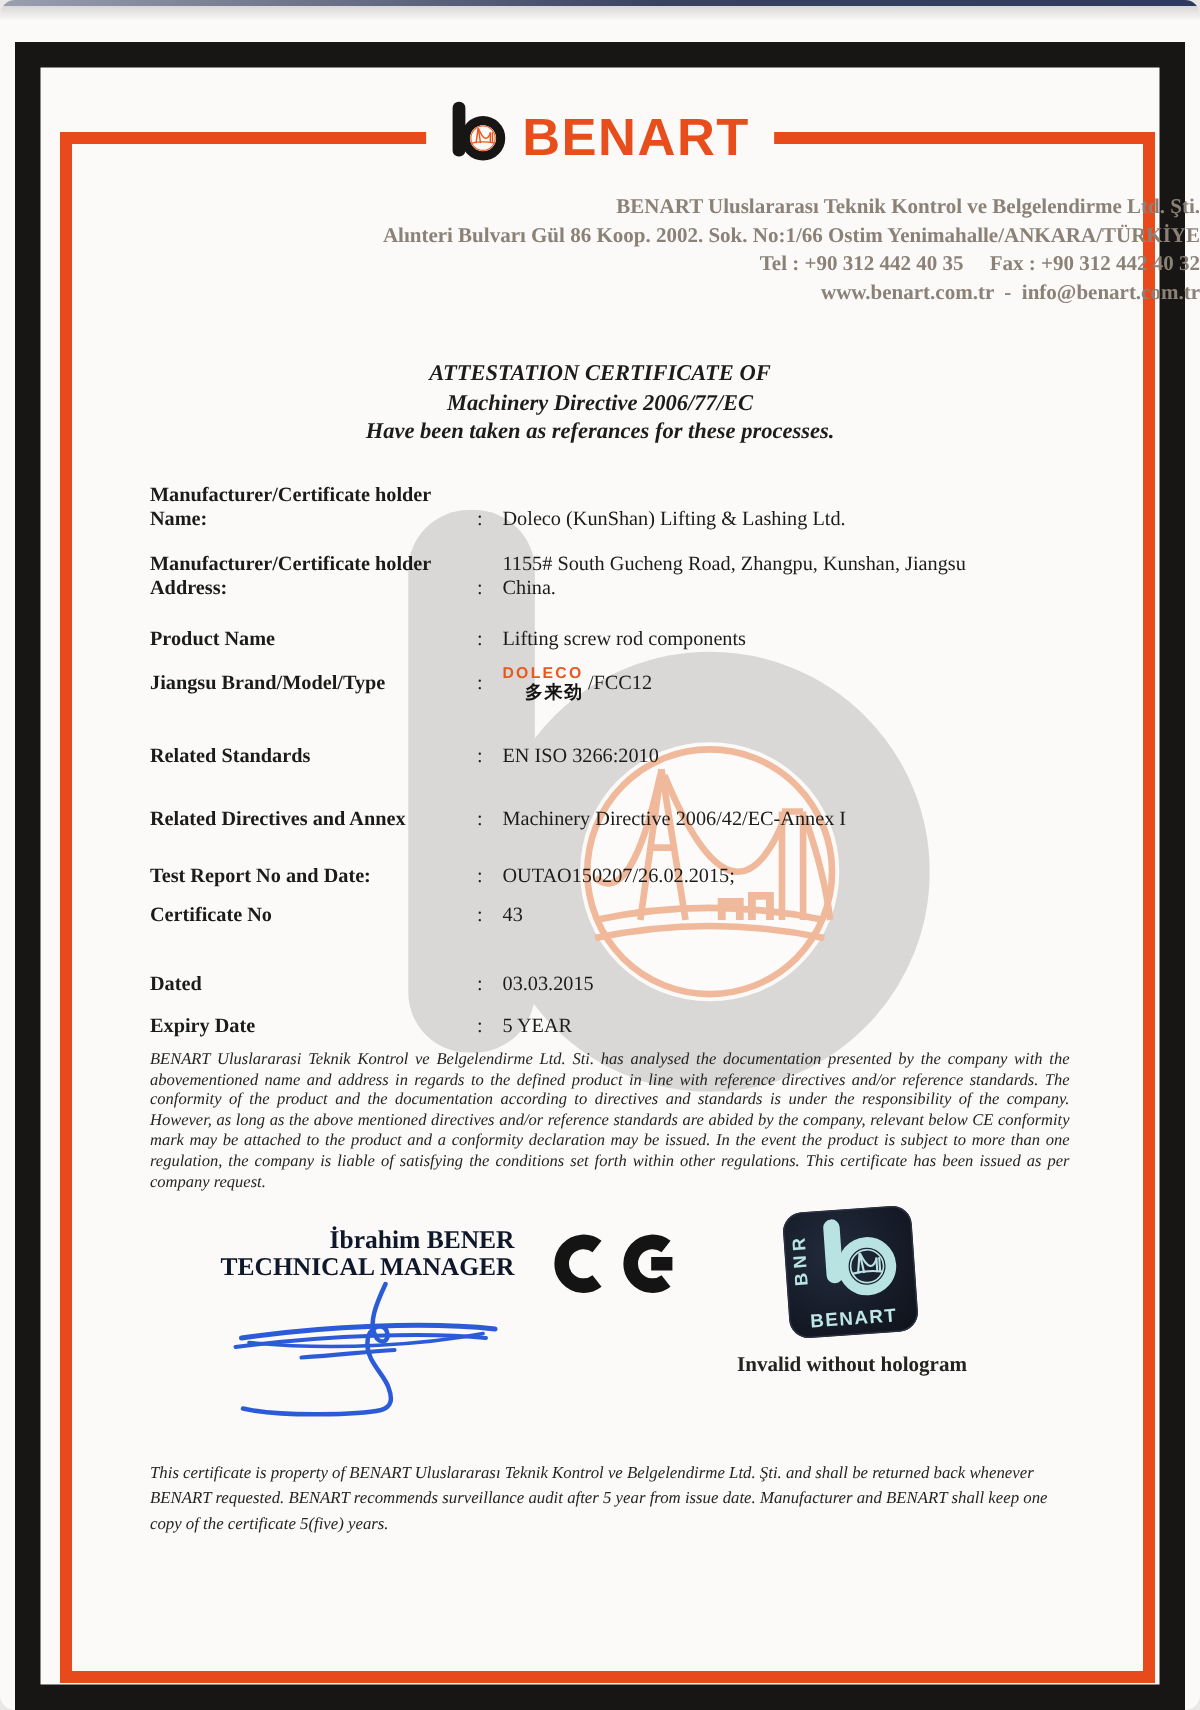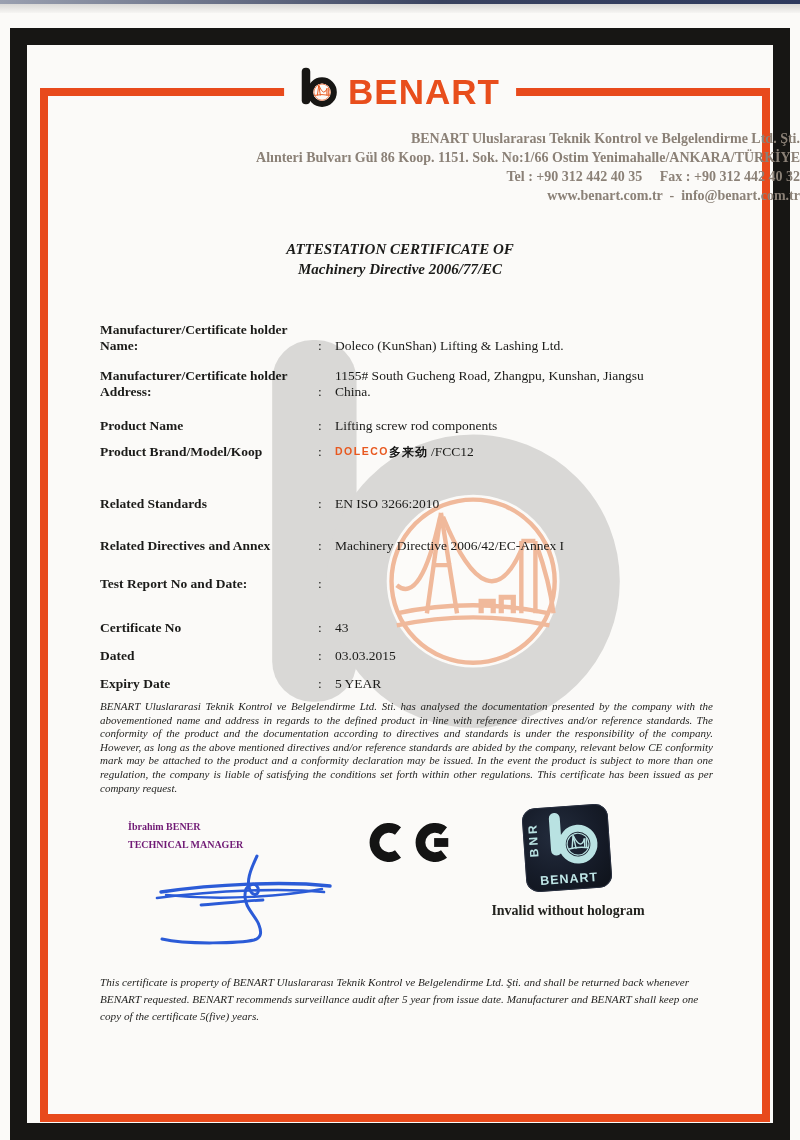--- a/index.html
+++ b/index.html
@@ -1,17 +1,17 @@
 <!DOCTYPE html>
 <html><head>
 <meta charset="utf-8">
 <style>
   html,body{margin:0;padding:0;background:#e9e8e6;}
   .scan{position:relative;width:800px;height:1140px;background:#fbfaf8;overflow:hidden;
-        font-family:"Liberation Serif", serif;}
+        font-family:"Liberation Serif", serif;border-radius:10px;}
   .scan-topline{position:absolute;left:0;top:0;width:100%;height:4px;
         background:linear-gradient(90deg,#9aa0b0 0%,#39425f 55%,#2e3a5e 100%);}
   .scan-topshade{position:absolute;left:0;top:4px;width:100%;height:9px;
         background:linear-gradient(#d9d8d6,#f6f5f3);}
   .black-frame{position:absolute;left:10px;top:28px;right:10px;bottom:0;
         border:17px solid #171614;}
   .orange-frame{position:absolute;left:40px;top:88px;right:30px;bottom:18px;
         border:8px solid #e84a1c;}
 
   
@@ -27,31 +27,31 @@
         font-weight:700;font-style:italic;font-size:15px;line-height:19.5px;color:#1c1c1a;}
 
   .watermark{position:absolute;left:256px;top:332px;z-index:0;opacity:.85;}
 
   .rows{position:absolute;left:100px;top:322px;width:565px;z-index:2;font-size:13.5px;color:#1b1b19;}
   .row{position:absolute;left:0;width:100%;display:flex;align-items:flex-end;}
   .row .lbl{width:218px;font-weight:700;line-height:16px;flex:none;}
   .row .colon{width:17px;flex:none;}
   .row .val{flex:1;line-height:16px;}
   .row-brand{align-items:center;}
-  .doleco{display:inline-flex;flex-direction:row;line-height:1;margin-right:3px;text-align:right;}
+  .doleco{display:inline-flex;flex-direction:column;line-height:1;margin-right:3px;text-align:right;}
   .doleco-en{font-family:"Liberation Sans",sans-serif;font-weight:800;font-size:10.5px;
         letter-spacing:1.5px;color:#e8581f;}
   .doleco-cn{font-weight:800;font-size:12px;color:#141414;letter-spacing:1px;}
   .brand-wrap{display:flex;align-items:center;}
 
   .paragraph{position:absolute;left:100px;top:700px;width:613px;z-index:2;
         font-style:italic;font-size:11px;line-height:13.6px;text-align:justify;color:#242422;}
 
-  .sig-block{position:absolute;left:128px;top:818px;width:215px;text-align:left;z-index:2;
-        font-weight:700;font-size:10px;line-height:18px;color:#701a75;}
+  .sig-block{position:absolute;left:128px;top:818px;width:215px;text-align:right;z-index:2;
+        font-weight:700;font-size:17px;line-height:18px;color:#0f172a;}
   .signature{position:absolute;left:133px;top:846px;z-index:3;}
 
   .ce{position:absolute;left:366px;top:819px;z-index:2;}
 
   .hologram{position:absolute;left:524px;top:806px;width:86px;height:84px;z-index:2;
         border-radius:13px;transform:rotate(-4deg);
         background:radial-gradient(circle at 38% 35%, #232c3d 0%, #161c29 55%, #0e1219 100%);
         box-shadow:0 0 0 1px #2a3142 inset;}
   .holo-bnr{position:absolute;left:3px;top:14px;color:#b9e2e2;
         font-family:"Liberation Sans",sans-serif;font-weight:700;font-size:12px;letter-spacing:3px;
@@ -100,28 +100,29 @@
         <path d="M 46,45 L 42.5,70 M 46,45 L 50,70"></path>
         <path d="M 66,52 L 66,70 M 69.5,52 L 69.5,70"></path>
         <path d="M 46.5,46 Q 58,74 66.5,53"></path>
       </g>
     </svg>
     <span class="brand-word">BENART</span>
   </div>
 
   <div class="address">
     <div>BENART Uluslararası Teknik Kontrol ve Belgelendirme Ltd. Şti.</div>
-    <div>Alınteri Bulvarı Gül 86 Koop. 1151. Sok. No:1/66 Ostim Yenimahalle/ANKARA/TÜRKİYE</div>
+    <div>Alınteri Bulvarı Gül 86 Koop. 2002. Sok. No:1/66 Ostim Yenimahalle/ANKARA/TÜRKİYE</div>
     <div>Tel : +90 312 442 40 35 &nbsp;&nbsp;&nbsp; Fax : +90 312 442 40 32</div>
     <div>www.benart.com.tr &nbsp;-&nbsp; info@benart.com.tr</div>
   </div>
 
   <div class="title">
     <div>ATTESTATION CERTIFICATE OF</div>
     <div>Machinery Directive 2006/77/EC</div>
+    <div>Have been taken as referances for these processes.</div>
   </div>
 
   <div class="rows">
 
     <div class="row" style="top:0">
       <div class="lbl">
         <div>Manufacturer/Certificate holder</div>
         <div>Name:</div>
       </div>
       <div class="colon">:</div>
@@ -137,21 +138,21 @@
       <div class="val">1155# South Gucheng Road, Zhangpu, Kunshan, Jiangsu China.</div>
     </div>
 
     <div class="row" style="top:96px">
       <div class="lbl">Product Name</div>
       <div class="colon">:</div>
       <div class="val">Lifting screw rod components</div>
     </div>
 
     <div class="row row-brand" style="top:122px">
-      <div class="lbl">Product Brand/Model/Koop</div>
+      <div class="lbl">Jiangsu Brand/Model/Type</div>
       <div class="colon">:</div>
       <div class="val brand-wrap">
         <span class="doleco">
           <span class="doleco-en">DOLECO</span>
           <span class="doleco-cn">多来劲</span>
         </span>
         <span>/FCC12</span>
       </div>
     </div>
 
@@ -163,23 +164,24 @@
 
     <div class="row" style="top:216px">
       <div class="lbl">Related Directives and Annex</div>
       <div class="colon">:</div>
       <div class="val">Machinery Directive 2006/42/EC-Annex I</div>
     </div>
 
     <div class="row" style="top:254px">
       <div class="lbl">Test Report No and Date:</div>
       <div class="colon">:</div>
-    </div>
-
-    <div class="row" style="top:298px">
+      <div class="val">OUTAO150207/26.02.2015;</div>
+    </div>
+
+    <div class="row" style="top:280px">
       <div class="lbl">Certificate No</div>
       <div class="colon">:</div>
       <div class="val">43</div>
     </div>
 
     <div class="row" style="top:326px">
       <div class="lbl">Dated</div>
       <div class="colon">:</div>
       <div class="val">03.03.2015</div>
     </div>

